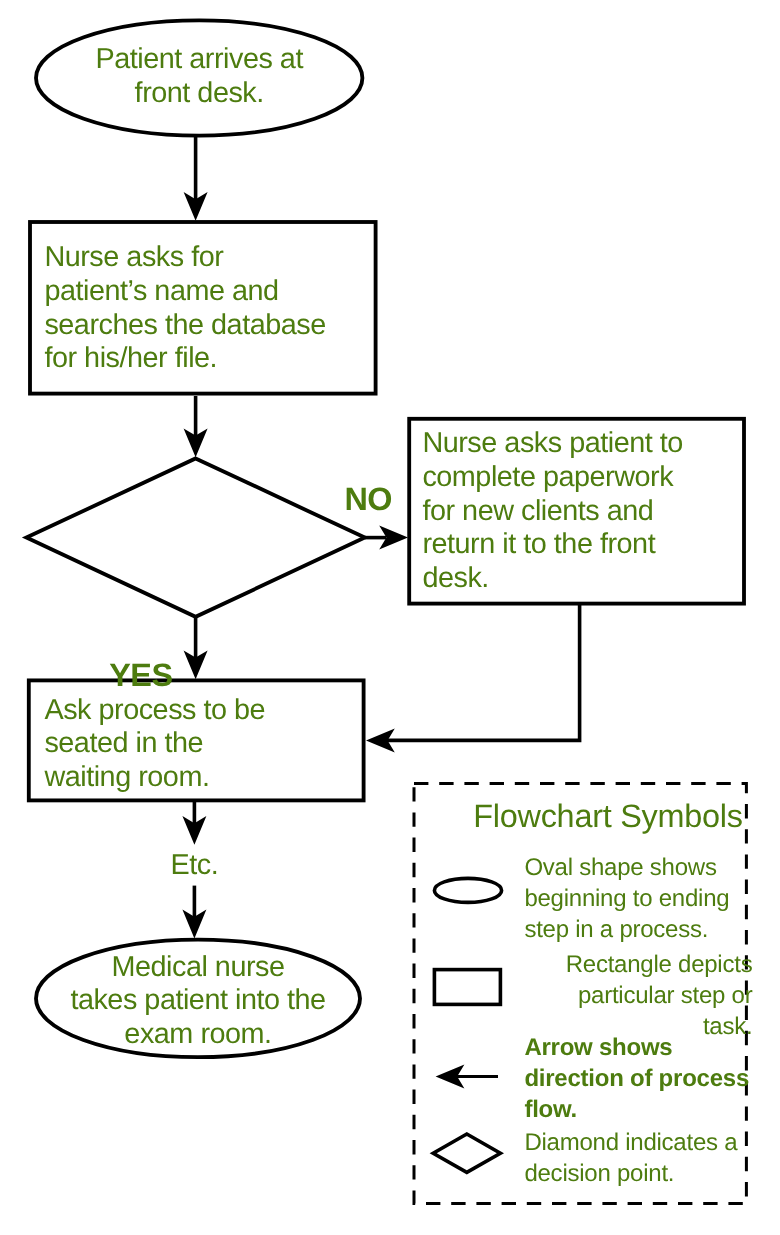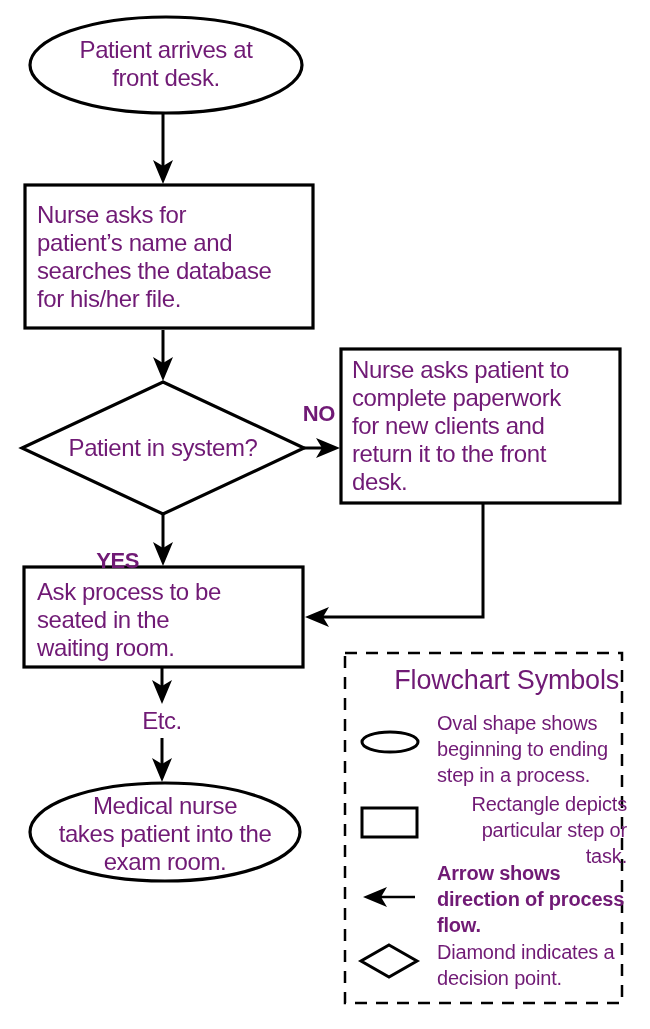--- a/index.html
+++ b/index.html
@@ -2,32 +2,32 @@
 <html><head>
 <meta charset="utf-8">
 <style>
   html, body { margin: 0; padding: 0; background: #ffffff; }
   .canvas {
     position: relative;
     width: 650px;
     height: 1029px;
     background: #ffffff;
     font-family: "Liberation Sans", sans-serif;
-    color: #701a75;
+    color: #4d7c0f;
     overflow: hidden;
   }
   .diagram-svg { position: absolute; left: 0; top: 0; }
   .txt {
     position: absolute;
     white-space: pre;
     letter-spacing: -0.4px;
   }
   .node-text { font-size: 24px; line-height: 28px; }
   .center { text-align: center; }
-  .branch-label { font-size: 22px; font-weight: bold; text-align: right; }
+  .branch-label { font-size: 27px; font-weight: bold; text-align: left; }
   .legend-title { font-size: 27px; font-weight: normal; text-align: right; letter-spacing: -0.2px; }
   .legend-text { font-size: 20px; line-height: 26px; letter-spacing: -0.2px; }
 </style>
 </head>
 <body>
 
 <div class="canvas">
 
   <svg class="diagram-svg" width="650" height="1029" viewBox="0 0 650 1029">
 
@@ -76,21 +76,20 @@
   </svg>
 
   <div class="txt node-text center" style="left:41px; top:36px; width:250px;">Patient arrives at
 front desk.</div>
 
   <div class="txt node-text" style="left:37px; top:201px; width:280px;">Nurse asks for
 patient’s name and
 searches the database
 for his/her file.</div>
 
-  <div class="txt node-text center" style="left:40px; top:434px; width:246px;">Patient in system?</div>
 
   <div class="txt branch-label" style="left:287px; top:401px; width:48px;">NO</div>
 
   <div class="txt node-text" style="left:352px; top:356px; width:270px;">Nurse asks patient to
 complete paperwork
 for new clients and
 return it to the front
 desk.</div>
 
   <div class="txt branch-label" style="left:91px; top:513px; width:48px;margin-top:35px;">YES</div>

